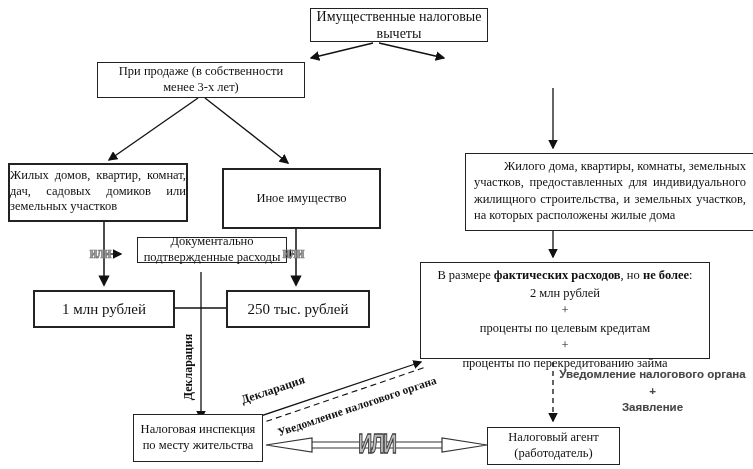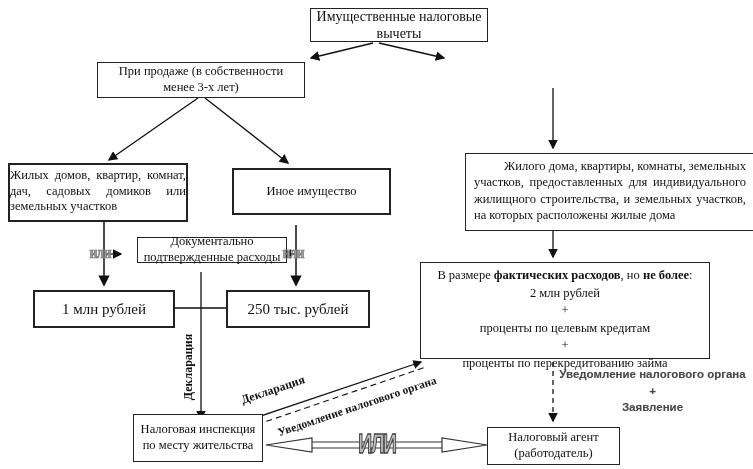--- a/index.html
+++ b/index.html
@@ -68,21 +68,21 @@
     </g>
   </svg>
 
   <div class="box" style="left:287px;top:8px;width:178px;height:34px;font-size:14px;margin-left:23px;">Имущественные налоговые вычеты</div>
 
   <div class="box" style="left:97px;top:62px;width:208px;height:36px;">При продаже (в собственности менее 3-х лет)</div>
 
 
   <div class="box thick justify" style="left:8px;top:163px;width:180px;height:59px;padding:3px 0;">Жилых домов, квартир, комнат, дач, садовых домиков или земельных участков</div>
 
-  <div class="box thick" style="left:232px;top:168px;width:159px;height:47px;">Иное имущество</div>
+  <div class="box thick" style="left:222px;top:168px;width:159px;height:61px;">Иное имущество</div>
 
   <div class="box" style="left:137px;top:237px;width:150px;height:26px;">Документально подтвержденные расходы</div>
 
   <div class="box thick big" style="left:33px;top:290px;width:142px;height:38px;">
     <span><span>1 </span><span class="misspell">млн</span><span> рублей</span></span>
   </div>
 
   <div class="box thick big" style="left:226px;top:290px;width:144px;height:38px;">250 тыс. рублей</div>
 
   <div class="box justify" style="left:420px;top:153px;width:290px;height:78px;padding:4px 8px;text-indent:30px;line-height:1.3;margin-left:45px;">Жилого дома, квартиры, комнаты, земельных участков, предоставленных для индивидуального жилищного строительства, и земельных участков, на которых расположены жилые дома</div>

